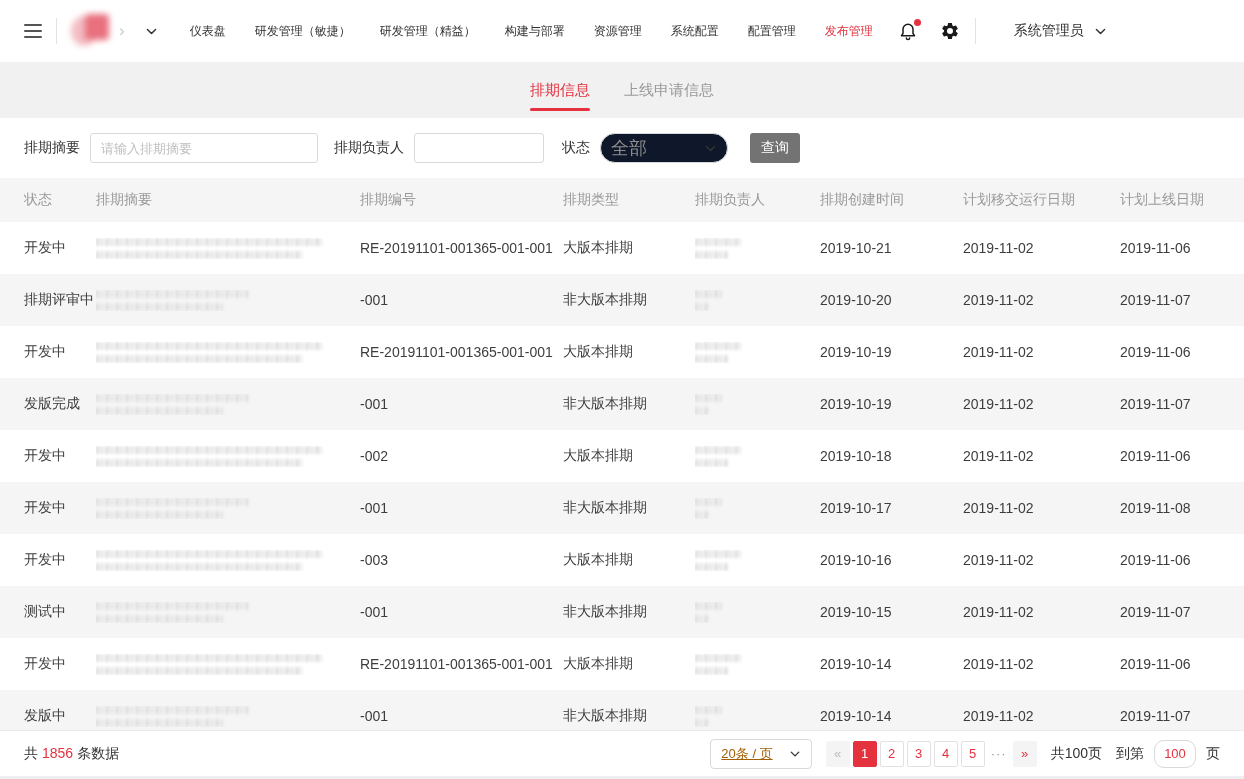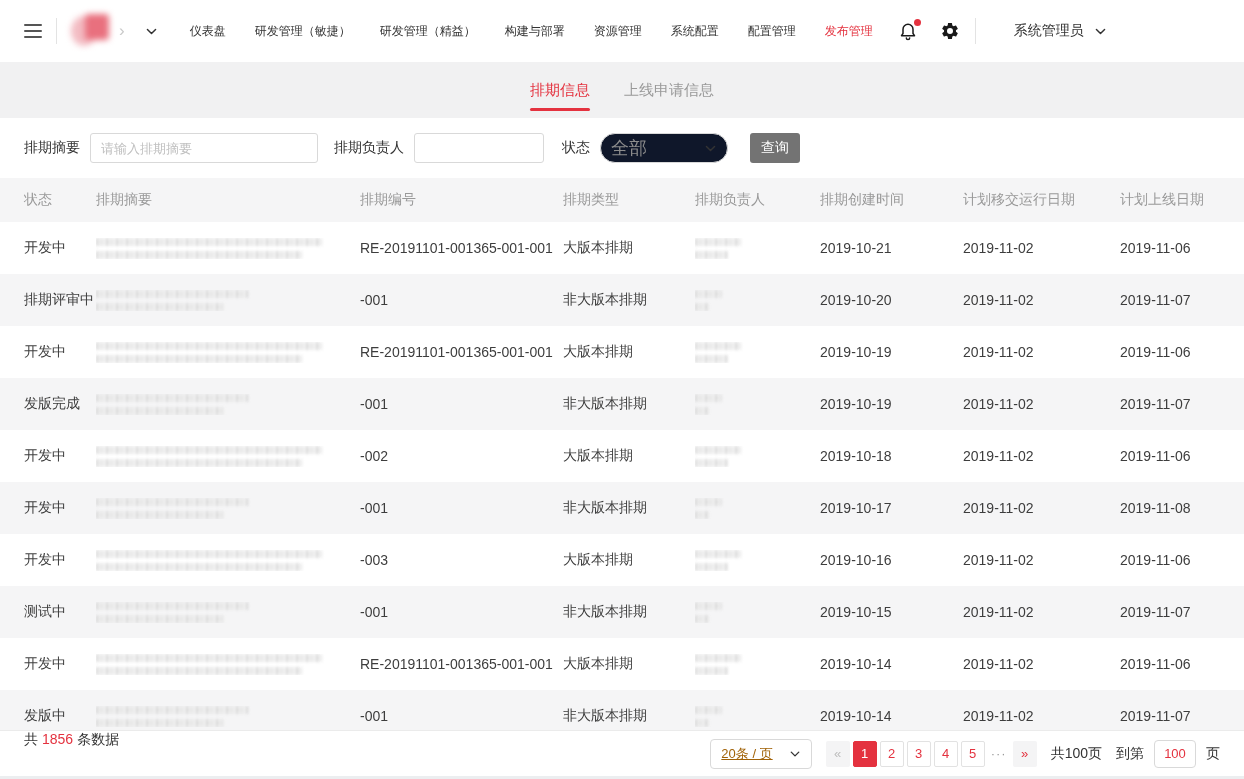--- a/index.html
+++ b/index.html
@@ -55,34 +55,34 @@
   
   .mosaic { display:flex; flex-direction:column; gap:5px; }
   .mosaic-line { height:8px; border-radius:1px; filter:blur(1.4px); opacity:.8;
     background:repeating-linear-gradient(90deg,#c9c9c9 0 2px,#efefef 2px 5px,#dcdcdc 5px 7px,#f4f4f4 7px 10px); }
   .sum-wide .mosaic-line { width:226px; } .sum-wide .mosaic-line:last-child { width:206px; }
   .sum-narrow .mosaic-line { width:152px; } .sum-narrow .mosaic-line:last-child { width:130px; }
   .own-wide .mosaic-line { width:46px; } .own-wide .mosaic-line:last-child { width:33px; }
   .own-narrow .mosaic-line { width:27px; } .own-narrow .mosaic-line:last-child { width:15px; }
 
   
-  .footer { height:49px; flex:0 0 49px; border-top:1px solid #ebebeb; border-bottom:3px solid #eceef0; display:flex; padding:0 24px; background:#fff; }
+  .footer { height:49px; flex:0 0 49px; border-top:1px solid #ebebeb; border-bottom:3px solid #eceef0; display:flex; align-items:center; padding:0 24px; background:#fff; }
   .total-text { font-size:14px; color:#333; }
   .total-num { color:#e4323f; margin:0 4px; }
   .pager { margin-left:auto; display:flex; align-items:center; gap:14px; }
   .size-select { height:30px; border:1px solid #d9d9d9; border-radius:4px; display:flex; align-items:center; gap:16px; padding:0 10px; font-size:13px; color:#a16207; cursor:pointer;text-decoration:underline; }
   .pages { display:flex; align-items:center; gap:3px; }
   .pg-btn { min-width:24px; height:26px; display:flex; align-items:center; justify-content:center; border-radius:2px; font-size:13px; cursor:pointer; }
   .pg-prev { background:#f4f4f5; color:#bdbdbd; }
   .pg-next { background:#f4f4f5; color:#e4323f; }
   .pg-num { background:#fff; border:1px solid #e2e2e2; color:#e4323f; }
   .pg-num.active { background:#e4323f; border-color:#e4323f; color:#fff; }
   .pg-ellipsis { color:#9a9a9a; padding:0 3px; font-size:13px; letter-spacing:1px; }
   .goto-wrap { display:flex; align-items:center; gap:10px; font-size:14px; color:#333; }
-  .goto-input { width:42px; height:28px; border:1px solid #d9d9d9; border-radius:4px; text-align:center; color:#e4323f; font-size:13px; outline:none; font-family:inherit; }
+  .goto-input { width:42px; height:28px; border:1px solid #d9d9d9; border-radius:10px; text-align:center; color:#e4323f; font-size:13px; outline:none; font-family:inherit; }
 
   svg.ic { display:block; }
 </style>
 </head>
 <body>
 
 <div class="app">
 
   <div class="topbar">
     <div class="hamburger">

